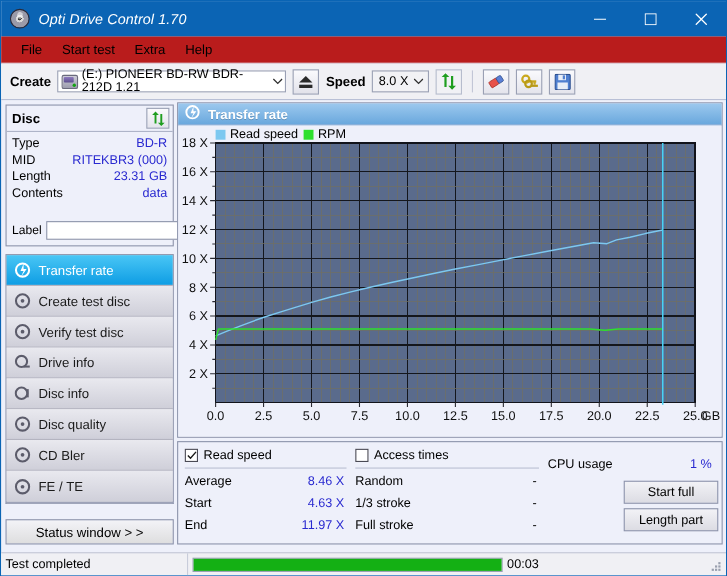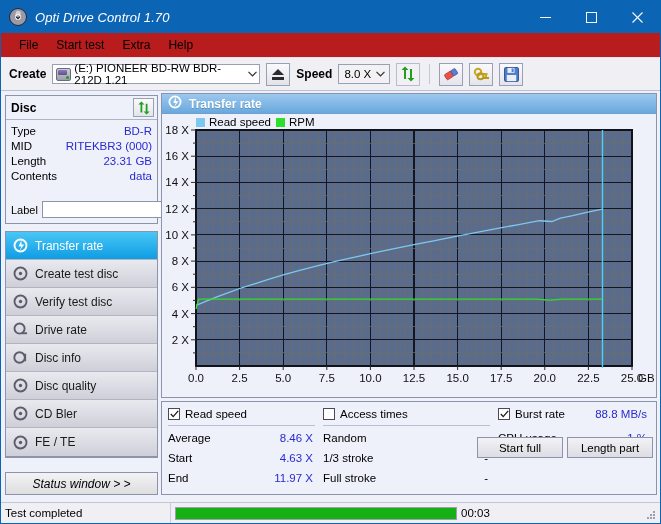--- a/index.html
+++ b/index.html
@@ -149,21 +149,21 @@
   .nav.active{
     background:linear-gradient(#49c6f5,#0e9de4);
     color:#fff;
   }
   .nav-ico{width:15px;height:15px;flex:none;}
   .navfill{flex:1;background:linear-gradient(#c3c3d4,#a8a8bd);border:1px solid #8c93ab;border-top:none;height:16px;}
   .statusbtn{
     margin-top:14px;height:24px;border:1px solid #8c93ab;
     background:linear-gradient(#f3f3f7,#dededf);
     display:flex;align-items:center;justify-content:center;
-    font-size:12px;box-sizing:border-box;font-style:italic;
+    font-size:12px;box-sizing:border-box;
   }
 
   
   .right{flex:1;padding:2px 3px 0 0;box-sizing:border-box;display:flex;flex-direction:column;}
   .panel{border:1px solid #8c93ab;background:#eef0fa;box-sizing:border-box;}
   .panel-head{
     height:19px;display:flex;align-items:center;gap:7px;padding-left:6px;
     background:linear-gradient(#9cc8ee,#69a8dd);
     color:#fff;font-weight:bold;font-size:12px;
     text-shadow:0 1px 0 rgba(0,0,0,.18);
@@ -197,21 +197,21 @@
   }
   .chk svg{display:block;}
   .chk-lbl{font-size:11.5px;}
   .rule{height:1px;background:#b9bfd2;margin:3px 8px 2px 0;}
   .rrow{display:flex;justify-content:space-between;height:20px;align-items:center;padding-right:10px;font-size:11.5px;}
   .rrow .k{color:#000;}
   .rrow .v{color:#2a2ad0;}
   .rrow .v.dash{color:#000;}
   .c3 .rrow{padding-right:3px;}
   .burstval{color:#2a2ad0;font-size:11.5px;}
-  .startbtns{position:absolute;right:3px;top:35px;display:flex;flex-direction:row;gap:4px;}
+  .startbtns{position:absolute;right:3px;top:35px;display:flex;flex-direction:column;gap:4px;}
   .sbtn{
     width:86px;height:21px;border:1px solid #8c93ab;
     background:linear-gradient(#f2f2f6,#dcdce3);
     display:flex;align-items:center;justify-content:center;font-size:11.5px;
     box-sizing:border-box;
   }
 
   
   .statusbar{
     position:absolute;left:0;bottom:0;width:659px;height:20px;
@@ -393,21 +393,21 @@
           </span>
           <span>Verify test disc</span>
         </div>
         <div class="nav">
           <span class="nav-ico">
             <svg width="15" height="15" viewBox="0 0 16 16">
                 <circle cx="7" cy="7" r="5.4" fill="none" stroke="#5c5c6b" stroke-width="2"></circle>
                 <rect x="9" y="11" width="6" height="2" fill="#5c5c6b"></rect>
               </svg>
           </span>
-          <span>Drive rate</span>
+          <span>Drive info</span>
         </div>
         <div class="nav">
           <span class="nav-ico">
             <svg width="15" height="15" viewBox="0 0 16 16">
                 <circle cx="7" cy="8" r="5.6" fill="none" stroke="#5c5c6b" stroke-width="2"></circle>
                 <rect x="12" y="4" width="2" height="8" fill="#5c5c6b"></rect>
               </svg>
           </span>
           <span>Disc info</span>
         </div>
@@ -641,29 +641,20 @@
               <span class="k">1/3 stroke</span>
               <span class="v dash">-</span>
             </div>
             <div class="rrow">
               <span class="k">Full stroke</span>
               <span class="v dash">-</span>
             </div>
           </div>
 
           <div class="rescol c3">
-            <div class="chk-row" style="justify-content:flex-start">
-              <span class="chk">
-                <svg width="9" height="8" viewBox="0 0 9 8">
-                    <polyline points="0.8,4 3.2,6.6 8.2,0.8" fill="none" stroke="#1a1a1a" stroke-width="1.3"></polyline>
-                  </svg>
-              </span>
-              <span class="chk-lbl">Burst rate</span>
-              <span class="burstval" style="margin-left:auto;margin-right:3px">88.8 MB/s</span>
-            </div>
             <div class="rule" style="visibility:hidden"></div>
             <div class="rrow">
               <span class="k">CPU usage</span>
               <span class="v">1 %</span>
             </div>
           </div>
         </div>
 
         <div class="startbtns">
           <div class="sbtn">Start full</div>

